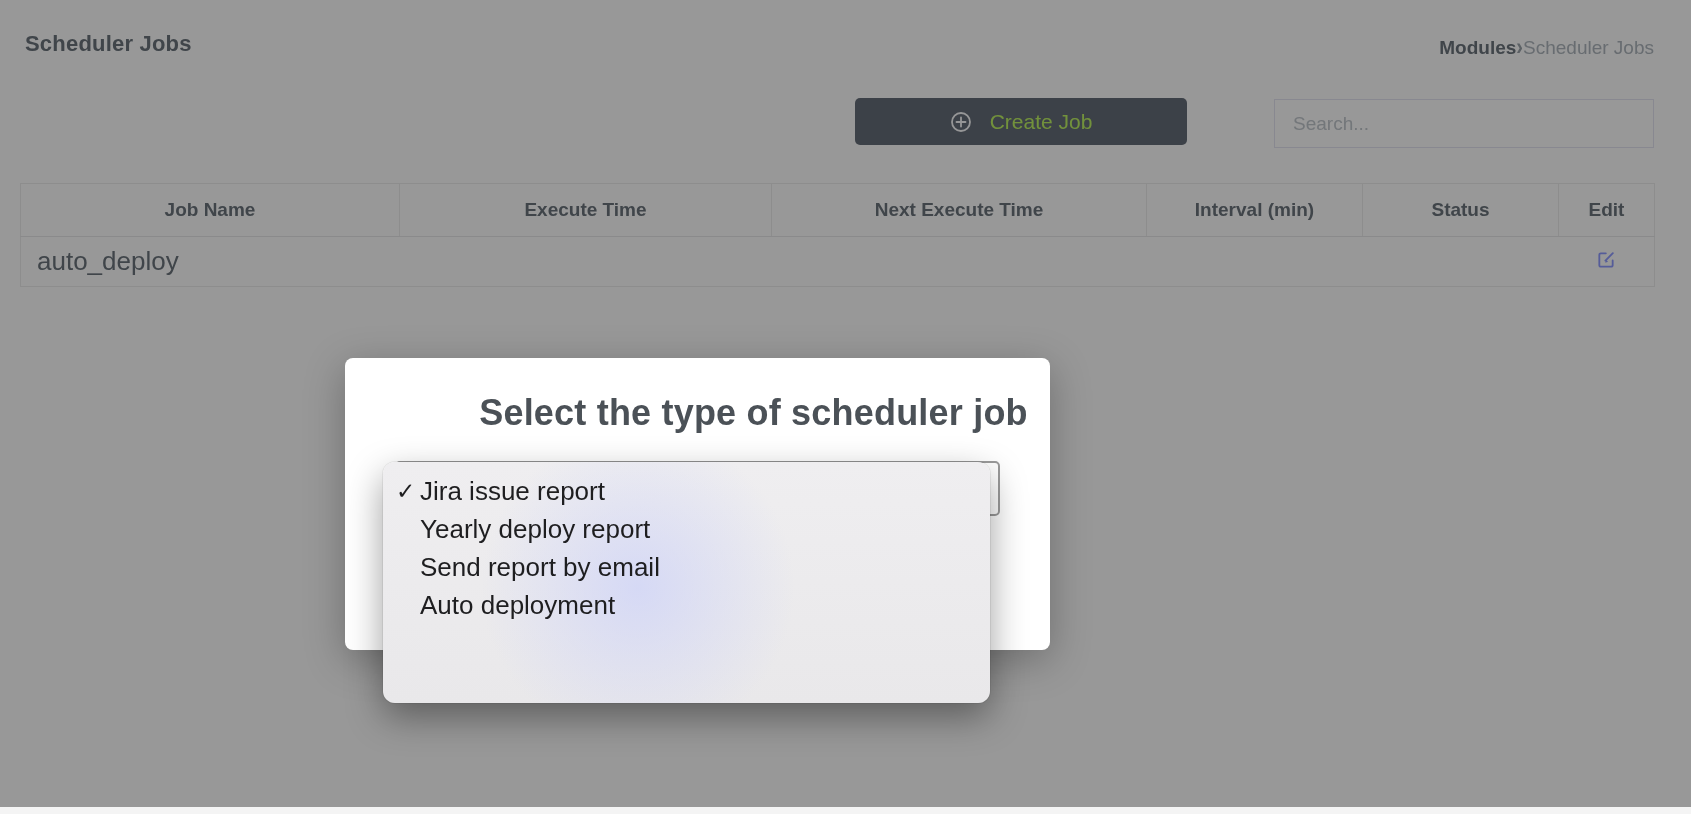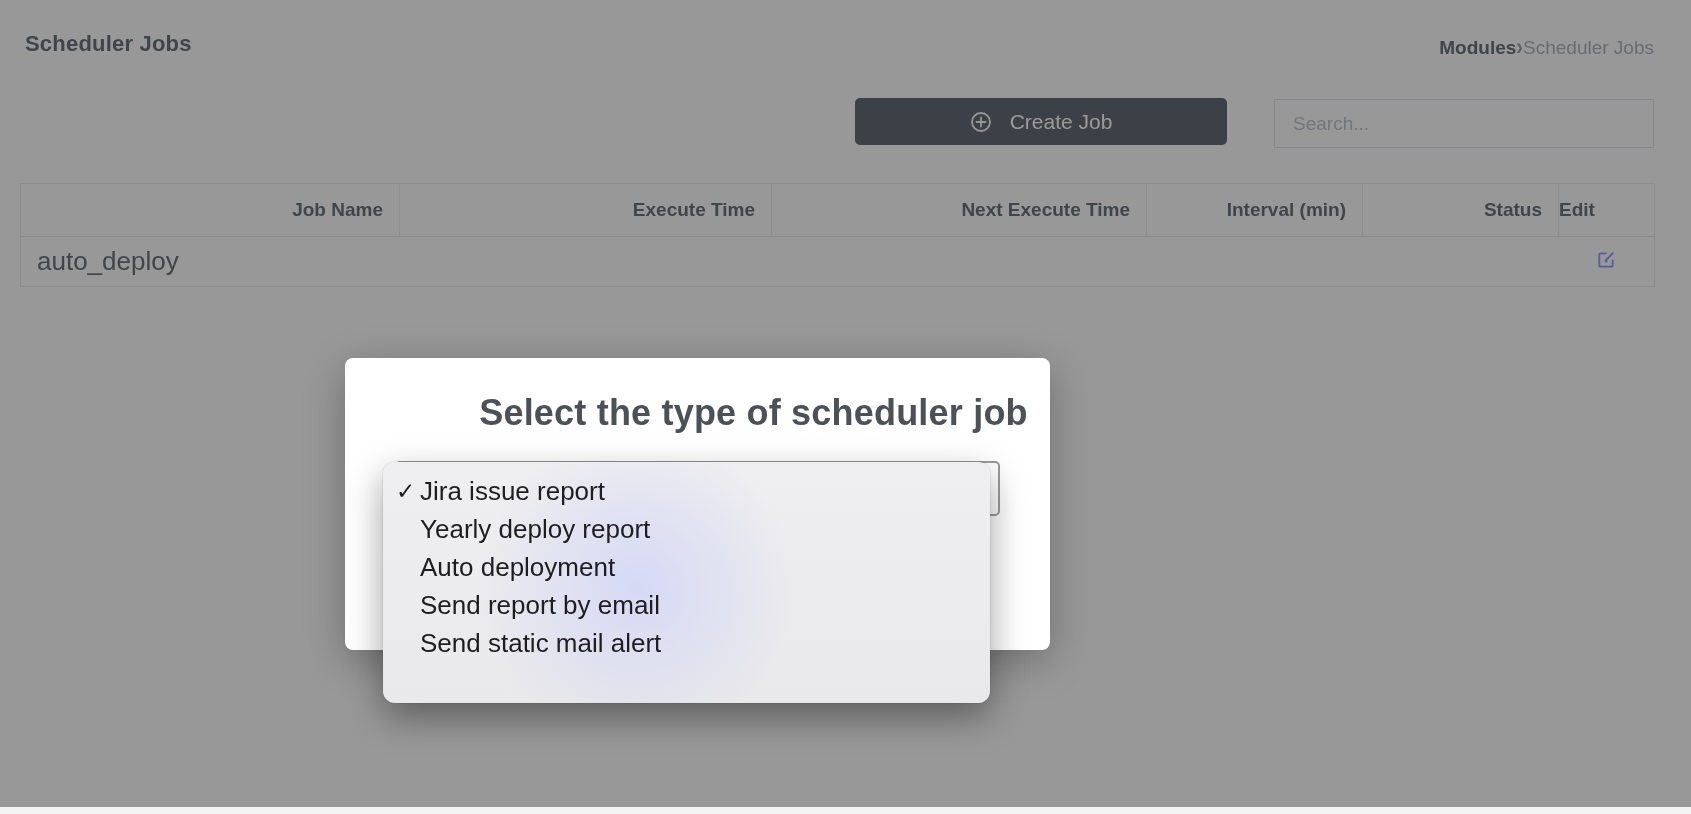--- a/index.html
+++ b/index.html
@@ -10,37 +10,37 @@
   
   .page-title { position:absolute; left:25px; top:31px; font-size:22px; font-weight:700;
                 color:#6b747c; letter-spacing:.2px; }
   .breadcrumb { position:absolute; top:36px; right:37px; display:flex; align-items:center;
                 font-size:19px; }
   .crumb-active { color:#6b747c; font-weight:600; }
   .crumb-sep { color:#9aa2a9; font-size:20px; font-weight:600; transform:scaleY(1.15); }
   .crumb-muted { color:#adb5bc; font-weight:400; }
 
   
-  .create-btn { position:absolute; left:855px; top:98px; width:372px; height:47px;
-                background:#656d78; border:none; border-radius:5px; color:#ffffff;
+  .create-btn { position:absolute; left:855px; top:98px; width:332px; height:47px;
+                background:#656d78; border:none; border-radius:5px; color:#bef264;
                 font-size:21px; font-family:inherit; display:flex; align-items:center;
                 justify-content:center; gap:18px; cursor:pointer; }
   .plus-icon { display:inline-flex; width:22px; height:22px; }
   .search-input { position:absolute; left:1274px; top:99px; width:380px; height:49px;
                   background:#fdfdfd; border:1.5px solid #e3e3f0; border-radius:0;
                   padding:0 18px; font-size:19px; font-family:inherit; color:#646d75; }
   .search-input::placeholder { color:#c0c6cc; }
 
   
   .jobs-table { position:absolute; left:20px; top:183px; width:1634px;
                 border-collapse:collapse; table-layout:fixed; }
   .jobs-table th { height:53px; border:1px solid #ebebeb; border-bottom:1px solid #e6e6e8;
-                   text-align:right; padding:0 16px; font-size:19px; font-weight:600;
+                   text-align:center; padding:0 16px; font-size:19px; font-weight:600;
                    color:#6b747c; }
-  .jobs-table th.center { text-align:left; padding:0; }
+  .jobs-table th.center { text-align:center; padding:0; }
   .jobs-table td { height:50px; border-bottom:1px solid #ebebeb; padding:0 16px;
                    font-size:26px; color:#6b747c; }
   .jobs-table td:first-child { border-left:1px solid #ebebeb; }
   .jobs-table td:last-child { border-right:1px solid #ebebeb; text-align:center; padding:0; }
   .edit-icon { display:inline-block; width:20px; height:20px; cursor:pointer; }
 
   
   .backdrop { position:absolute; left:0; top:0; width:1691px; height:807px;
               background:rgba(0,0,0,0.40); z-index:5; }
   .bottom-strip { position:absolute; left:0; top:807px; width:1691px; height:7px;
@@ -148,23 +148,20 @@
 
   <div class="dropdown-menu">
     <div class="menu-option">
       <span class="menu-check">✓</span>
       <span>Jira issue report</span>
     </div>
     <div class="menu-option">
       <span>Yearly deploy report</span>
     </div>
     <div class="menu-option">
-      <span>Auto deployment</span>
-    </div>
-    <div class="menu-option">
       <span>Send report by email</span>
     </div>
     <div class="menu-option">
-      <span>Send static mail alert</span>
+      <span>Auto deployment</span>
     </div>
   </div>
 
 </div>
 
 </body></html>

